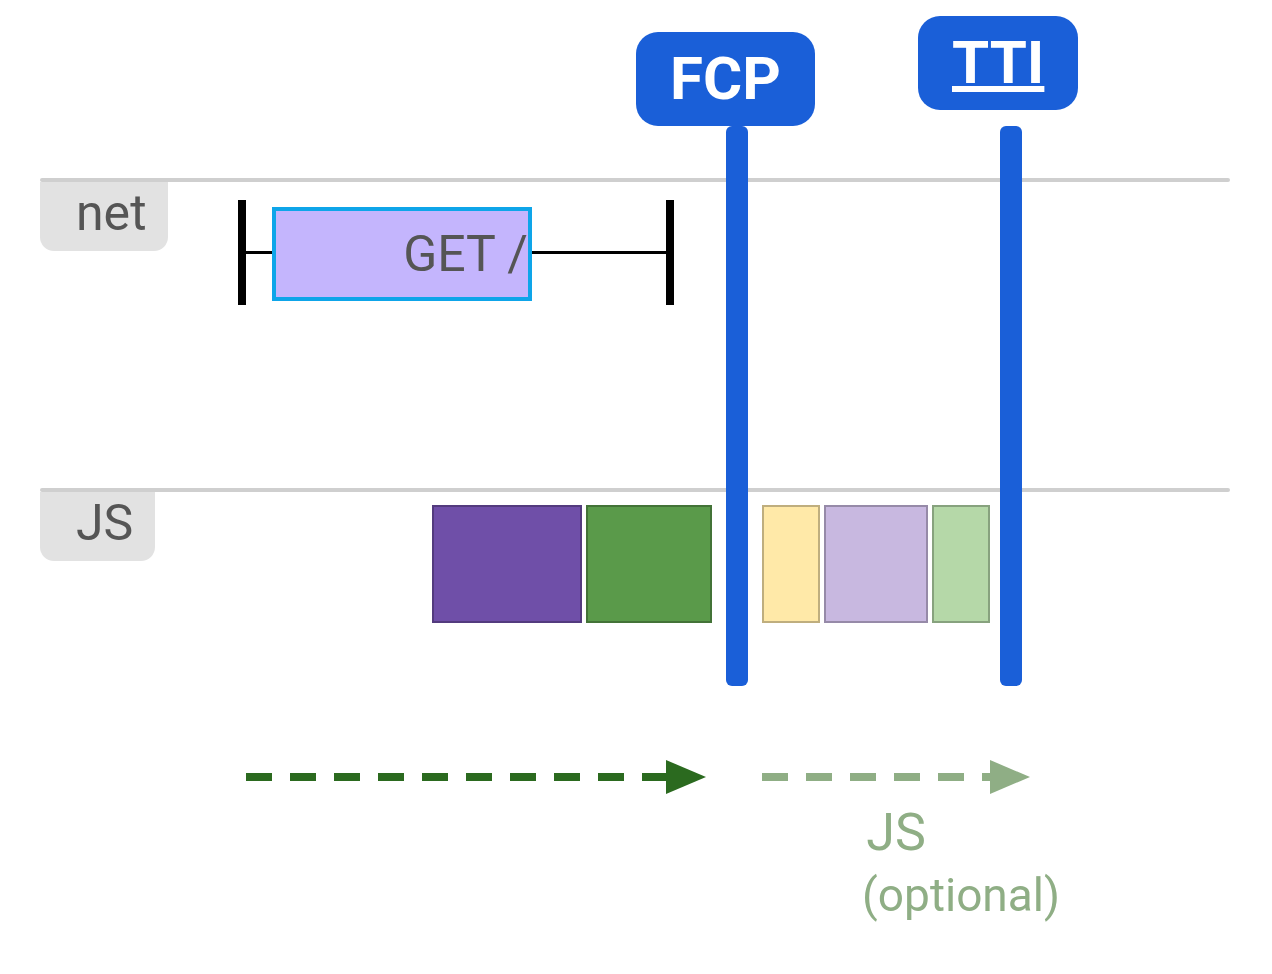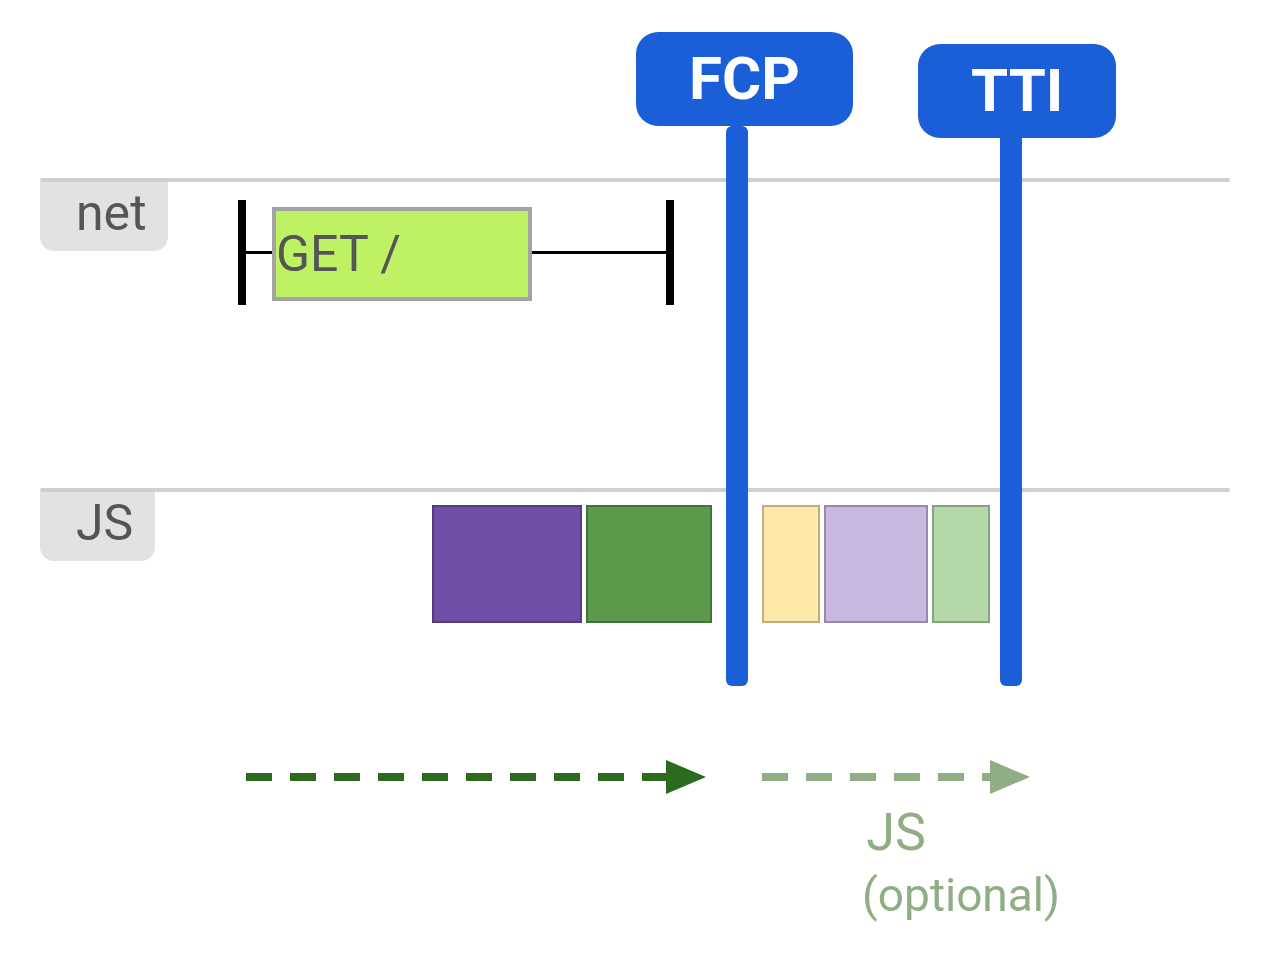--- a/index.html
+++ b/index.html
@@ -28,21 +28,21 @@
     height: 4px;
     background: #cfcfcf;
     border-radius: 2px;
   }
   .marker-pill {
     position: absolute;
     background: #1a5fd8;
     color: #fff;
     font-weight: 700;
     font-size: 60px;
-    padding: 14px 53px;
+    padding: 14px 34px;
     border-radius: 22px;
     text-align: center;
     line-height: 1.1;
   }
   .marker-line {
     position: absolute;
     width: 22px;
     background: #1a5fd8;
     border-radius: 6px;
   }
@@ -51,25 +51,25 @@
     width: 8px;
     background: #000;
   }
   .net-hline {
     position: absolute;
     height: 3px;
     background: #000;
   }
   .net-box {
     position: absolute;
-    background: #bef264;
-    border: 4px solid #a3a3a3;
+    background: #c4b5fd;
+    border: 4px solid #0ea5e9;
     display: flex;
     align-items: center;
-    justify-content: flex-start;
+    justify-content: flex-end;
     color: #555;
     font-size: 50px;
   }
   .js-block {
     position: absolute;
     border: 2px solid rgba(0,0,0,0.25);
   }
   .arrow-label {
     position: absolute;
     font-size: 52px;
@@ -105,21 +105,21 @@
   <div class="js-block" style="left:586px; top:505px; width:126px; height:118px; background:#5a9a4a;"></div>
 
   <div class="marker-line" style="left:726px; top:126px; height:560px;"></div>
   <div class="marker-pill" style="left:636px; top:32px;">FCP</div>
 
   <div class="js-block" style="left:762px; top:505px; width:58px; height:118px; background:#ffe9a8;"></div>
   <div class="js-block" style="left:824px; top:505px; width:104px; height:118px; background:#c8b8e0;"></div>
   <div class="js-block" style="left:932px; top:505px; width:58px; height:118px; background:#b5d8a8;"></div>
 
   <div class="marker-line" style="left:1000px; top:126px; height:560px;"></div>
-  <div class="marker-pill" style="left:918px; top:44px;">TTI</div>
+  <div class="marker-pill" style="left:918px; top:16px;text-decoration:underline;">TTI</div>
 
   <svg style="position:absolute; left:246px; top:752px; width:460px; height:50px;" viewBox="0 0 460 50">
     <line x1="0" y1="25" x2="435" y2="25" stroke="#2b6a1f" stroke-width="8" stroke-dasharray="26 18" stroke-linecap="butt"></line>
     <polygon points="460,25 420,8 420,42" fill="#2b6a1f"></polygon>
   </svg>
 
   <svg style="position:absolute; left:762px; top:752px; width:268px; height:50px;" viewBox="0 0 268 50">
     <line x1="0" y1="25" x2="243" y2="25" stroke="#8fae85" stroke-width="8" stroke-dasharray="26 18" stroke-linecap="butt"></line>
     <polygon points="268,25 228,8 228,42" fill="#8fae85"></polygon>
   </svg>

